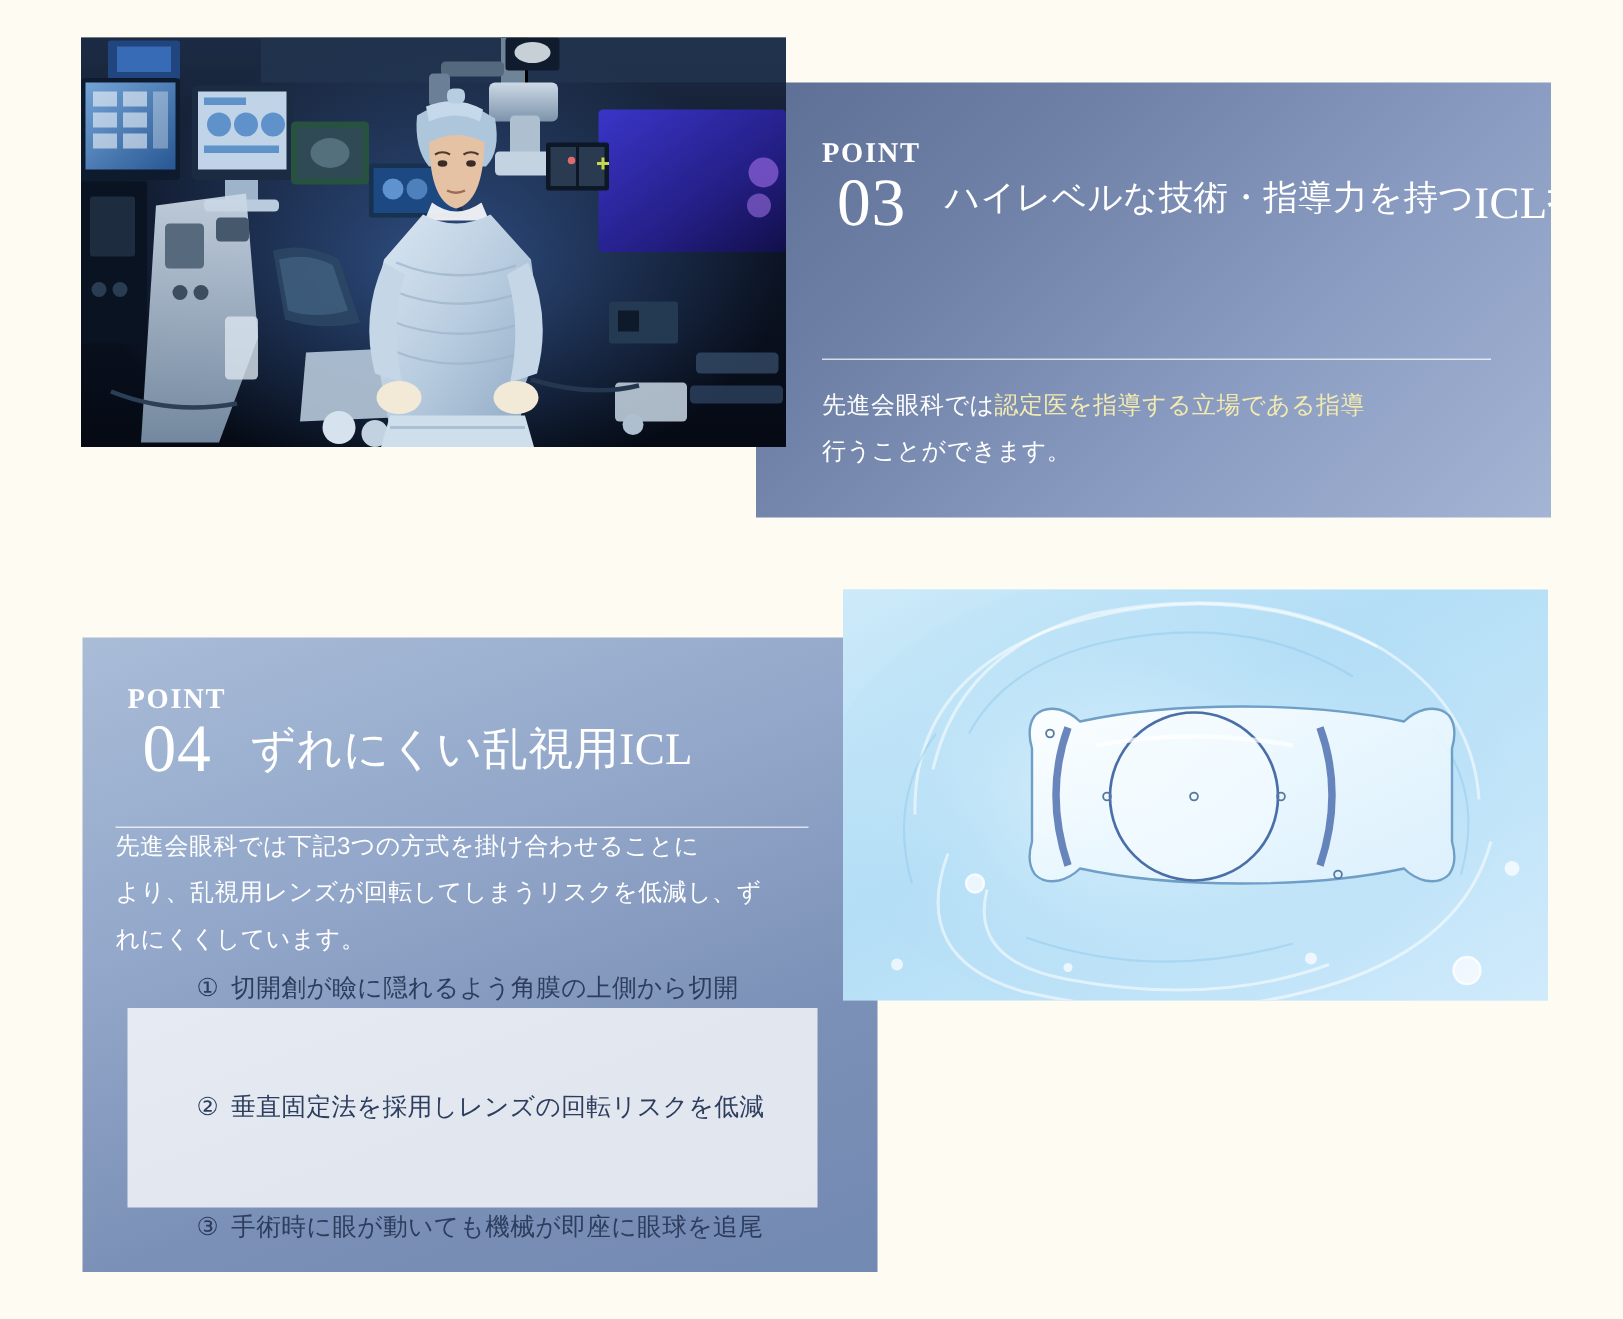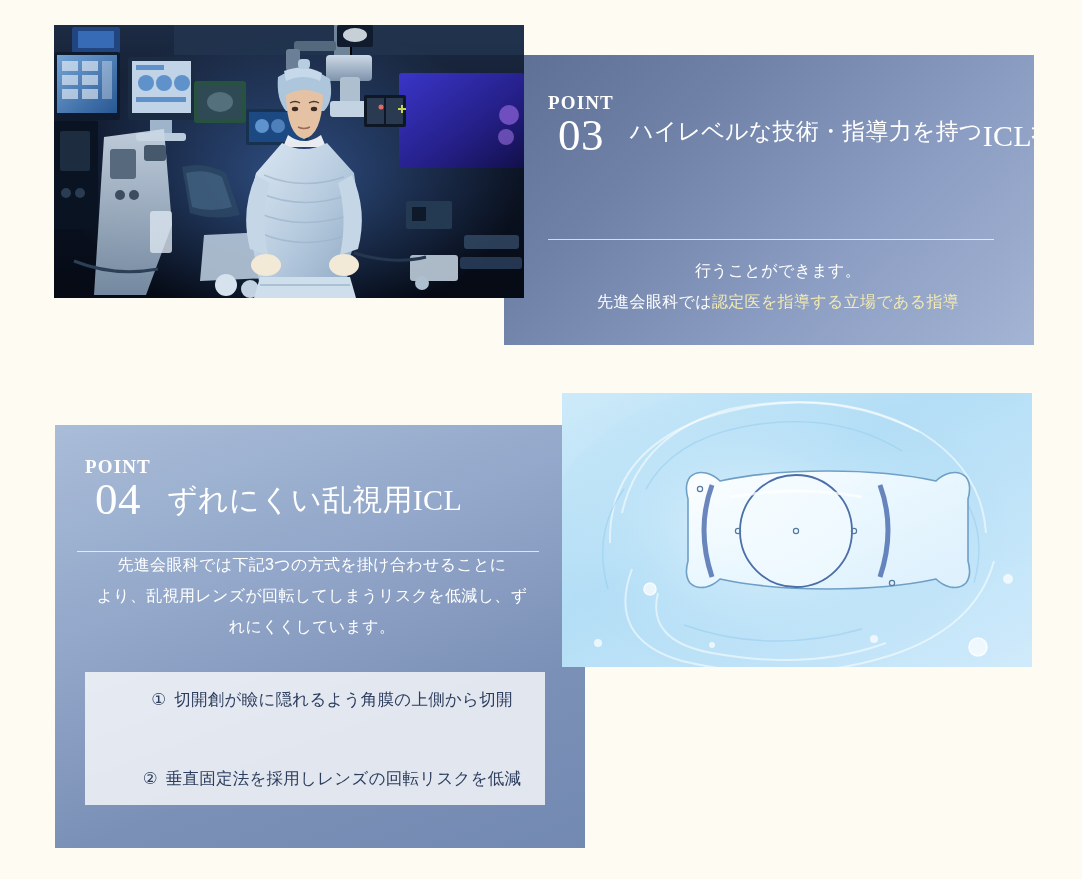--- a/index.html
+++ b/index.html
@@ -13,21 +13,20 @@
   body {
     background: #fdfbf2;
     font-family: "Liberation Sans", "DejaVu Sans", sans-serif;
     position: relative;
   }
 
   .stage {
     position: relative;
     width: 880px;
     height: 879px;
-    text-align: center;
   }
 
   
   .card {
     position: absolute;
     overflow: hidden;
   }
 
   .card-03 {
     left: 504px;
@@ -154,21 +153,21 @@
   .list-box {
     position: absolute;
     left: 85px;
     top: 672px;
     width: 460px;
     height: 133px;
     background: rgba(255, 255, 255, 0.78);
     display: flex;
     flex-direction: column;
     justify-content: center;
-    padding: 0 0 0 34px;
+    padding: 0 0 0 46px;
     gap: 39px;
   }
 
   .list-item {
     color: #2c3d5e;
     font-family: "Liberation Sans", "DejaVu Sans", sans-serif;
     font-size: 16.5px;
     line-height: 2.45;
     letter-spacing: 0.015em;
     white-space: nowrap;
@@ -193,22 +192,22 @@
       </div>
       <div class="point-titles">
         <span class="title-sub">ハイレベルな技術・指導力を持つ</span>
         <span class="title-main"><span>ICL指導医</span><span class="small">が在籍</span></span>
       </div>
     </div>
 
     <div class="divider" style="left:44px; top:184px; width:446px;"></div>
 
     <div class="body-copy" style="left:44px; top:200px; width:460px;">
+      <div><span>先進会眼科では</span><span class="hl">認定医を指導する立場である指導</span></div>
       <div>行うことができます。</div>
-      <div><span>先進会眼科では</span><span class="hl">認定医を指導する立場である指導</span></div>
 
     </div>
   </div>
 
   <div class="photo photo-or">
     <svg viewBox="0 0 470 273" preserveAspectRatio="none">
       <defs>
         <linearGradient id="orBg" x1="0" y1="0" x2="0" y2="1">
           <stop offset="0%" stop-color="#1c2b44"></stop>
           <stop offset="45%" stop-color="#0d1526"></stop>
@@ -459,15 +458,18 @@
     </svg>
   </div>
 
   <div class="list-box">
     <div class="list-item">
       <span class="list-marker">①</span><span>切開創が瞼に隠れるよう角膜の上側から切開</span>
     </div>
     <div class="list-item">
       <span class="list-marker">②</span><span>垂直固定法を採用しレンズの回転リスクを低減</span>
     </div>
+    <div class="list-item">
+      <span class="list-marker">③</span><span>手術時に眼が動いても機械が即座に眼球を追尾</span>
+    </div>
   </div>
 
 </div>
 
 </body></html>

